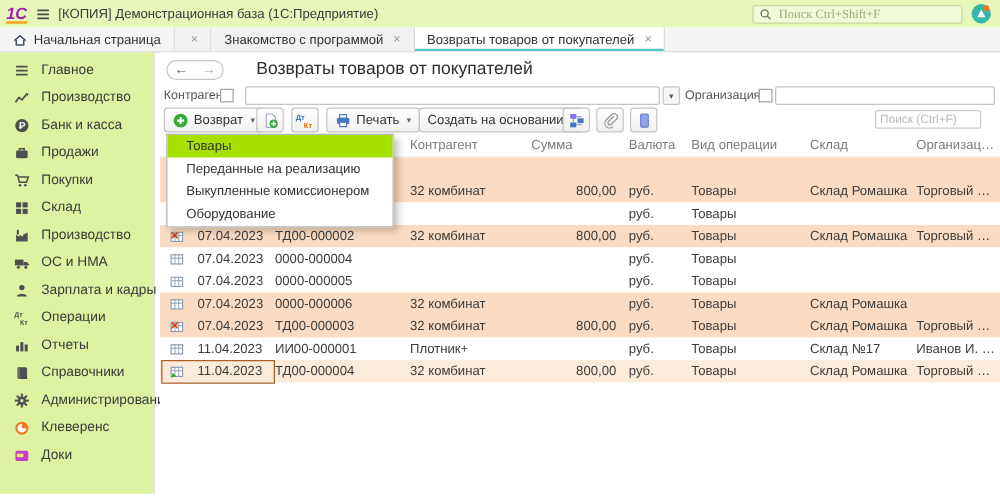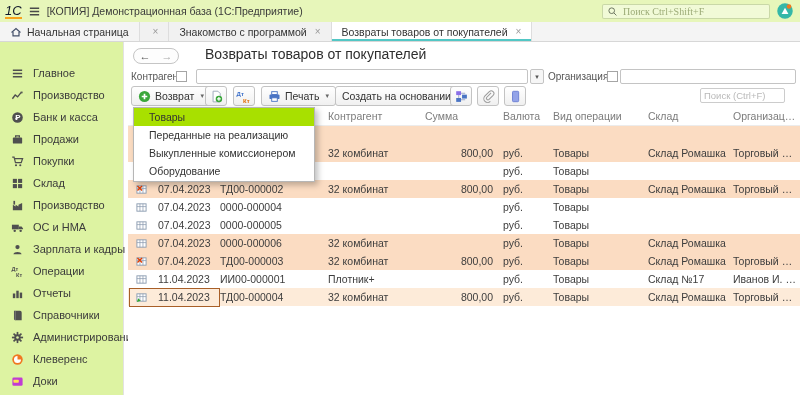--- a/index.html
+++ b/index.html
@@ -4,21 +4,21 @@
 <style>
   html,body{margin:0;padding:0}
   .screen{position:relative;width:800px;height:401px;background:#fff;overflow:hidden;
           font-family:"Liberation Sans","DejaVu Sans",sans-serif;color:#3c3c3c}
   .ic{display:inline-block;line-height:0}
   .ic svg{width:100%;height:100%}
 
   
   .topbar{position:absolute;top:0;left:0;width:100%;height:22px;background:var(--topbar,#e7f6ba);
           display:flex;align-items:center;gap:6px;padding:0 5px;box-sizing:border-box}
-  .logo{color:#0f172a;font-weight:normal;font-style:italic;font-size:13px;border-bottom:2px solid #f7a21c;line-height:13px}
+  .logo{color:#a21caf;font-weight:bold;font-style:italic;font-size:13px;border-bottom:2px solid #f7a21c;line-height:13px}
   .hamb{width:13px;height:13px}
   .win-title{font-size:10.5px;color:#3a3a3a}
   .top-search{margin-left:auto;display:flex;align-items:center;gap:3px;height:15px;width:168px;
               background:rgba(255,255,255,.42);border:1px solid rgba(110,140,55,.30);border-radius:2px;padding:0 4px;box-sizing:border-box}
   .search-ic{width:11px;height:11px;flex:none}
   .top-search input{border:none;background:transparent;outline:none;font-size:10px;width:100%;color:#556;font-family:Liberation Serif, serif}
   .top-search input::placeholder{color:#9cab77}
   .support{width:18px;height:18px;flex:none;margin-right:1px}
 
   
@@ -26,21 +26,21 @@
           border-bottom:1px solid #d7d7d7;display:flex;box-sizing:border-box}
   .tab{display:flex;align-items:center;gap:5px;padding:0 10px;font-size:10.5px;color:#333;
        border-right:1px solid #ddd;background:#f1f1f1}
   .tab.home{background:#f4f4f4}
   .tab.active{background:#fff;box-shadow:inset 0 -2px 0 var(--teal,#52c7c5)}
   .tab .close{color:#999;font-size:10px;margin-left:3px}
   .tab-ic{width:12px;height:12px}
 
   
   .sidebar{position:absolute;top:42px;left:0;width:124px;height:353px;background:var(--sidebar,#ddf3a2);
-           padding-top:20px;box-sizing:border-box;border-right:1px solid #e2e2e2}
+           padding-top:3px;box-sizing:border-box;border-right:1px solid #e2e2e2}
   .sb-item{display:flex;align-items:center;gap:9px;height:22px;padding-left:11px;font-size:11px;color:#3b3b3b;cursor:pointer}
   .sb-ic{width:13px;height:13px;flex:none}
   .sb-label{white-space:nowrap}
 
   
   .main{position:absolute;left:128px;top:42px;width:672px;height:359px;background:#fff}
   .nav-arrows{position:absolute;left:5px;top:6px;width:46px;height:16px;border:1px solid #c5c5c5;border-radius:9px;
               display:flex;align-items:center;justify-content:space-around;font-size:11px;background:#fdfdfd;box-sizing:border-box}
   .nav-arrows .back{color:#555}.nav-arrows .fwd{color:#aaa}
   .page-title{position:absolute;left:77px;top:4px;font-size:14px;color:#2e2e2e}

